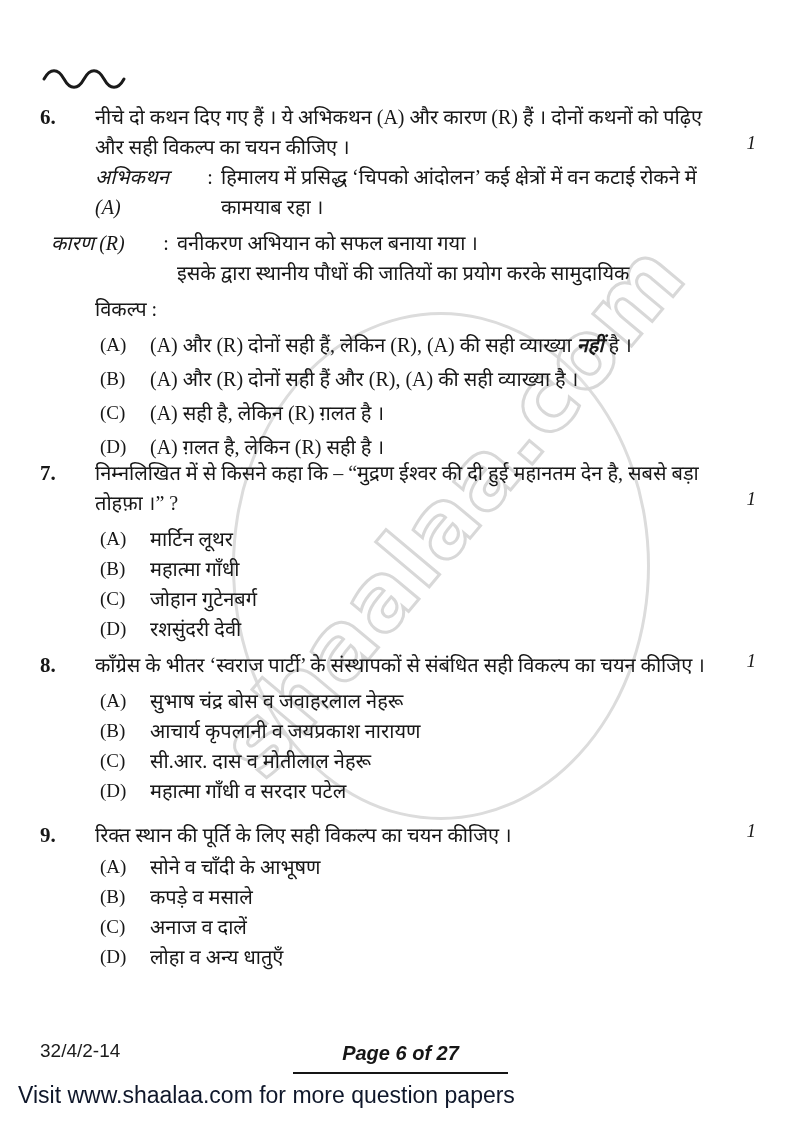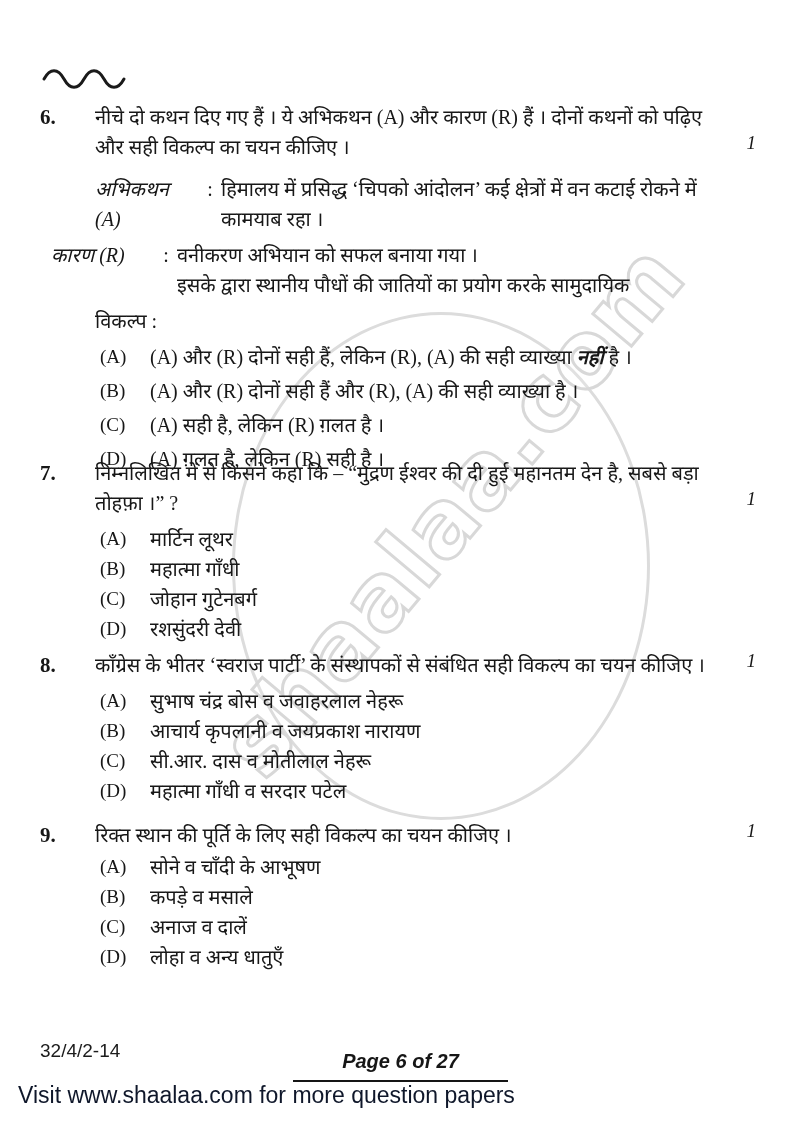--- a/index.html
+++ b/index.html
@@ -27,21 +27,21 @@
   .squiggle { position:absolute; left:40px; top:64px; }
 
   
   .question { position:absolute; left:40px; right:36px; }
   .q-row { display:flex; }
   .q-num { width:55px; flex:none; font-weight:700; font-size:21px; line-height:30px; }
   .q-body { flex:1; font-size:20px; line-height:30px; }
   .q-marks { position:absolute; right:8px; top:0; font-style:italic; font-size:19px; }
   .q-marks.second-line { top:30px; }
 
-  .ar-row { display:flex; margin-left:55px; margin-top:12px; font-size:20px; line-height:30px; }
+  .ar-row { display:flex; margin-left:55px; margin-top:0; font-size:20px; line-height:30px; }
   .ar-row.tight { margin-top:6px;margin-left:11px; }
   .ar-label { width:104px; flex:none; font-style:italic; }
   .ar-sep { width:22px; flex:none; text-align:center; }
   .ar-lines { flex:1; }
 
   .opts-heading { margin-left:55px; margin-top:6px; font-weight:400; font-size:20px; line-height:30px; }
 
   .opt { display:flex; margin-left:60px; font-size:20px; line-height:30px; }
   .opt-letter { width:50px; flex:none; font-size:19px; }
   .opt-text { flex:1; }
@@ -52,21 +52,21 @@
 
   .sentence { margin-left:55px; margin-top:6px; font-size:20px; line-height:31px; }
 
   
   .footer { position:absolute; left:0; right:0; top:1034px; height:40px; }
   .paper-code {
     position:absolute; left:40px; top:6px;
     font-family:"Liberation Sans","DejaVu Sans",sans-serif; font-size:19px; color:#1c1c1c;
   }
   .page-label {
-    position:absolute; left:293px; top:16px; width:215px; text-align:center;
+    position:absolute; left:293px; top:8px; width:215px; text-align:center;
     border-bottom:2px solid #151515; padding-bottom:7px;
     font-family:"Liberation Sans","DejaVu Sans",sans-serif;
     font-style:italic; font-weight:700; font-size:20px; color:#161616;
   }
   .visit {
     position:absolute; left:18px; top:1082px;
     font-family:"Liberation Sans","DejaVu Sans",sans-serif;
     font-size:23px; color:#0f172a;
   }
 </style>

